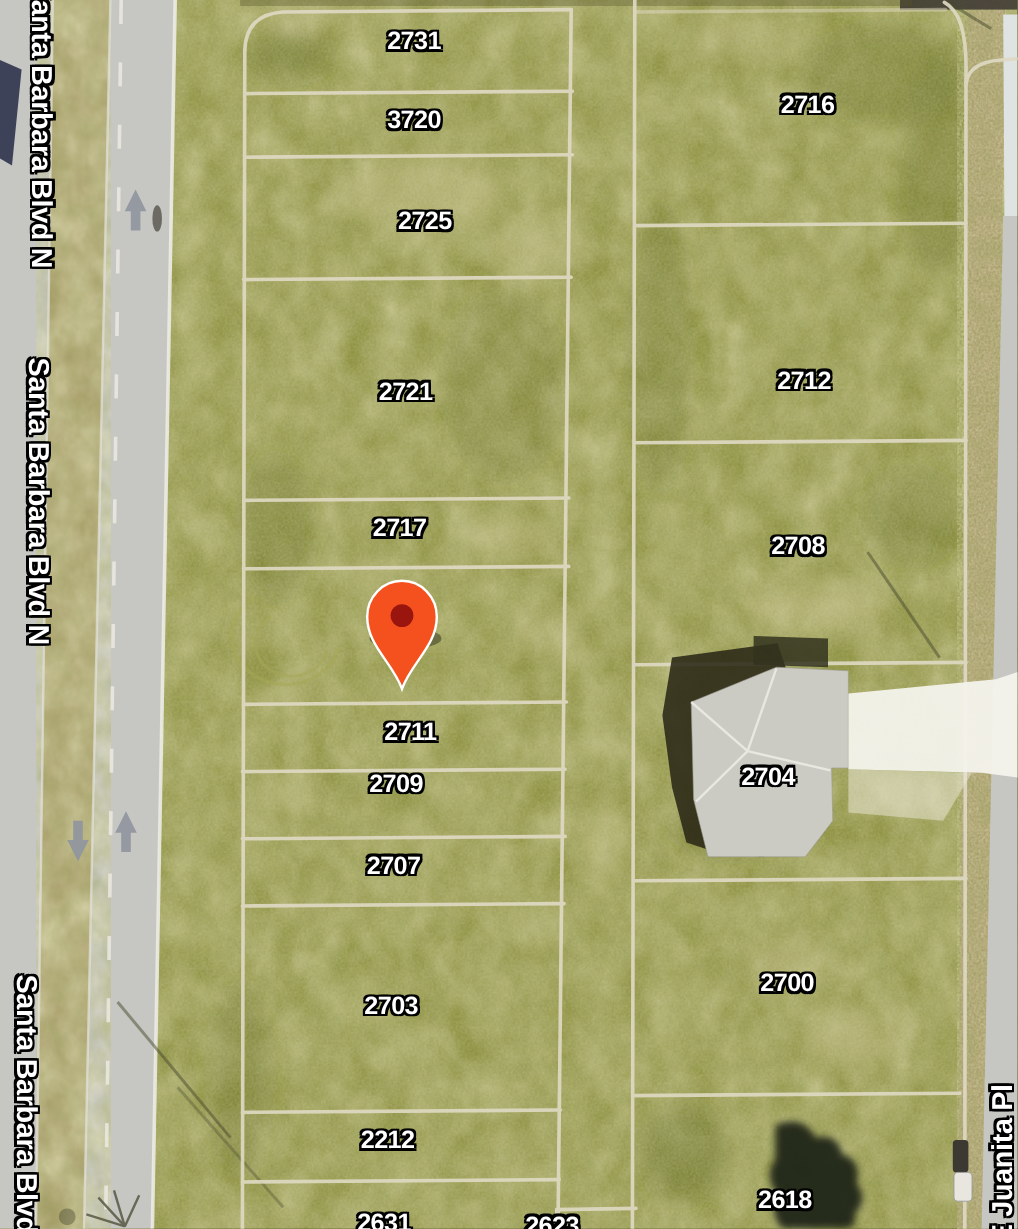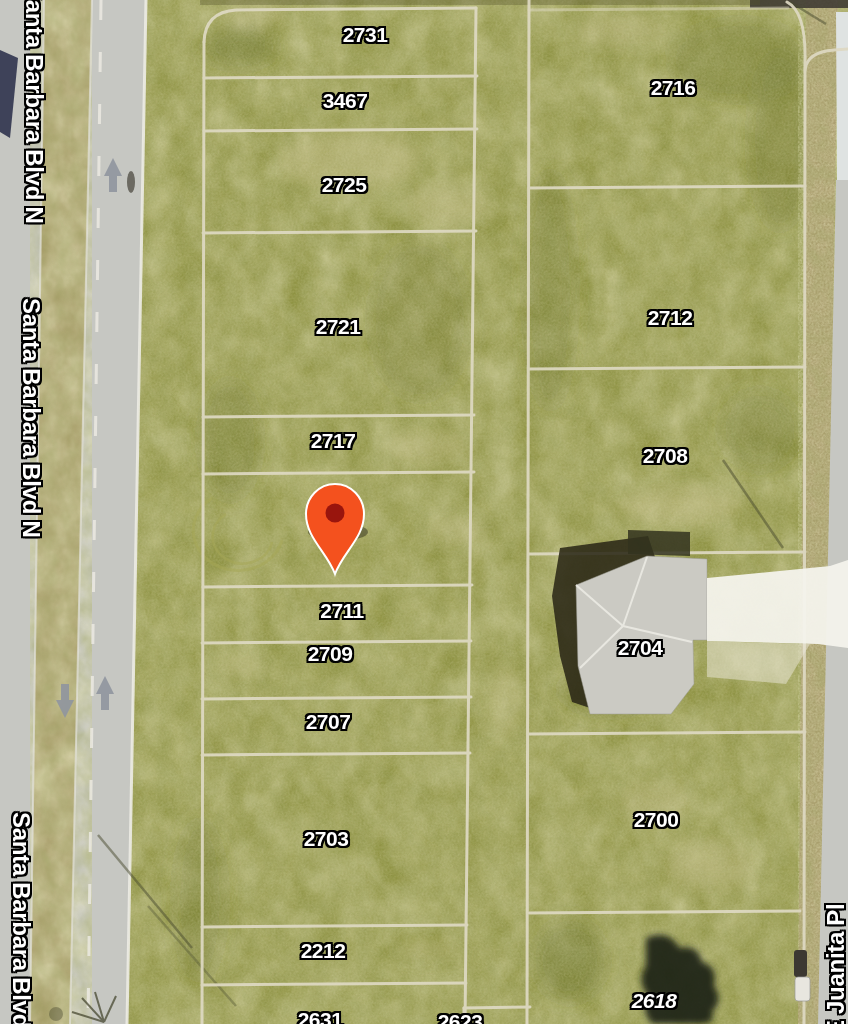--- a/index.html
+++ b/index.html
@@ -208,33 +208,33 @@
     </g>
   </svg>
 
   <div class="street cw" style="left:50px;top:-16px;">Santa Barbara Blvd N</div>
   <div class="street cw" style="left:47px;top:298px;">Santa Barbara Blvd N</div>
   <div class="street cw" style="left:37px;top:812px;">Santa Barbara Blvd N</div>
   <div class="street ccw" style="left:820px;top:1036px;">E Juanita Pl</div>
 
   <div class="watermark">SWFLAMLS</div>
 
-  <div class="lot" style="left:365px;top:35px;">2731</div>
-  <div class="lot" style="left:345px;top:101px;">3467</div>
-  <div class="lot" style="left:344px;top:185px;text-align:center;">2725</div>
+  <div class="lot" style="left:345px;top:35px;">2731</div>
+  <div class="lot" style="left:345px;top:101px;">3720</div>
+  <div class="lot" style="left:354px;top:185px;text-align:center;">2725</div>
   <div class="lot" style="left:338px;top:327px;">2721</div>
   <div class="lot" style="left:333px;top:441px;">2717</div>
   <div class="lot" style="left:332px;top:611px;padding-left:20px;">2711</div>
   <div class="lot" style="left:330px;top:654px;">2709</div>
   <div class="lot" style="left:328px;top:722px;">2707</div>
   <div class="lot" style="left:326px;top:839px;">2703</div>
   <div class="lot" style="left:323px;top:951px;">2212</div>
   <div class="lot" style="left:320px;top:1008px;margin-top:12px;">2631</div>
   <div class="lot" style="left:460px;top:1022px;">2623</div>
 
   <div class="lot" style="left:673px;top:88px;">2716</div>
   <div class="lot" style="left:670px;top:276px;margin-top:42px;">2712</div>
   <div class="lot" style="left:665px;top:456px;">2708</div>
   <div class="lot" style="left:640px;top:648px;">2704</div>
   <div class="lot" style="left:656px;top:820px;">2700</div>
-  <div class="lot" style="left:654px;top:1001px;font-style:italic;">2618</div>
+  <div class="lot" style="left:654px;top:1001px;">2618</div>
 
 </div>
 
 </body></html>

